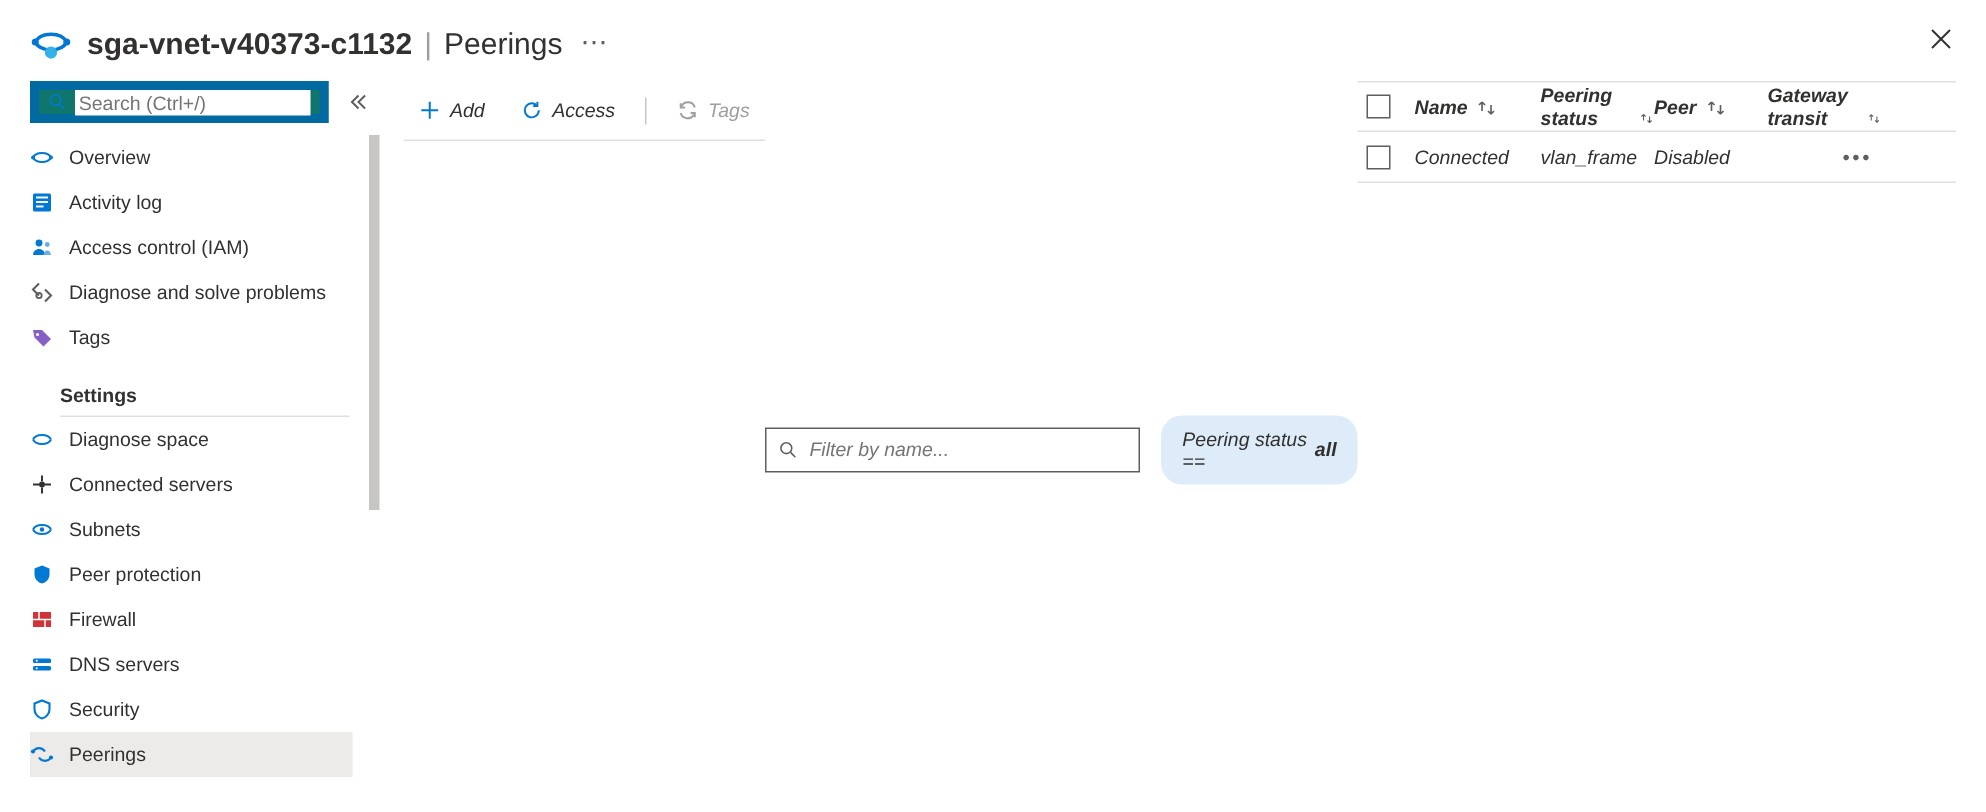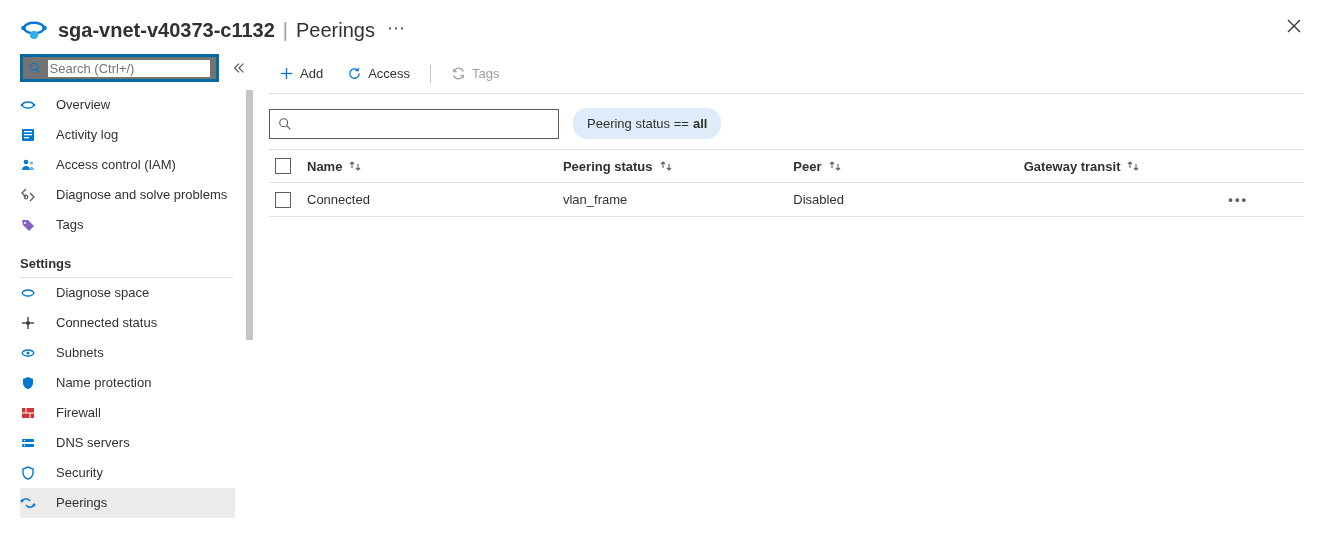--- a/index.html
+++ b/index.html
@@ -44,54 +44,54 @@
   }
   .close-btn svg { width: 14px; height: 14px; stroke: currentColor; }
 
   
   .body { display: flex; flex: 1 1 auto; min-height: 0; }
 
   
   .sidebar { width: 255px; flex: 0 0 255px; display: flex; flex-direction: column; padding: 4px 0 0 20px; background: var(--sidebar-bg); }
   .search-row { display: flex; align-items: center; gap: 12px; padding-right: 8px; margin-bottom: 8px; }
   .search-box {
-    flex: 1 1 auto; height: 28px; border: 3px solid #0369a1;
+    flex: 1 1 auto; height: 28px; border: 6px solid #0369a1;
     display: flex; align-items: center; padding: 0 6px; gap: 6px;
-    font-size: 13px; color: #323130; background: #737373;
+    font-size: 13px; color: #323130; background: #0f766e;
   }
   .search-box input {
     border: none; outline: none; width: 100%; font: inherit; color: inherit;
   }
   .collapse-btn {
     width: 18px; height: 18px; display: flex; align-items: center; justify-content: center;
     color: #605e5c; cursor: pointer;
   }
   .nav-scroll { position: relative; flex: 1 1 auto; overflow: hidden; }
   .nav-scroll::after {
     content: ""; position: absolute; right: 2px; top: 0; width: 7px; height: 250px;
     background: #c8c6c4;
   }
   .nav-list { list-style: none; margin: 0; padding: 0; }
   .nav-section-title {
     font-size: 13px; font-weight: 600; padding: 8px 0 6px 0;
-    border-bottom: 1px solid var(--border); margin-right: 22px; margin-top: 8px;
+    border-bottom: 1px solid var(--border); margin-right: 22px; margin-top: 8px; margin-left: 20px;
   }
   .nav-item {
-    display: flex; align-items: center; gap: 20px;
+    display: flex; align-items: center; gap: 10px;
     height: 30px; padding: 0 6px 0 0; margin-right: 20px; cursor: pointer;
     border-bottom: 1px solid transparent;
   }
   .nav-item.selected { background: var(--selected-bg); }
   .nav-icon {
     width: 16px; height: 16px; flex: 0 0 16px; display: flex; align-items: center; justify-content: center;
   }
   .nav-label { font-size: 13px; }
 
   
-  .main { flex: 1 1 auto; display: flex; flex-direction: column; padding: 4px 20px 0 14px; min-width: 0; }
+  .main { flex: 1 1 auto; display: flex; flex-direction: row; padding: 4px 20px 0 14px; min-width: 0; font-style: italic; }
   .toolbar {
     display: flex; align-items: center; height: 40px; border-bottom: 1px solid var(--border);
     gap: 4px;
   }
   .tb-btn {
     display: flex; align-items: center; gap: 6px; padding: 4px 10px; height: 30px;
     cursor: pointer; color: var(--text);
   }
   .tb-btn.disabled { color: #a19f9d; cursor: default; }
   .tb-btn svg { width: 15px; height: 15px; }
@@ -119,21 +119,21 @@
   .thead, .trow {
     display: grid;
     grid-template-columns: 38px 1fr 0.9fr 0.9fr 0.9fr 50px;
     align-items: center;
   }
   .thead {
     border-top: 1px solid var(--border);
     border-bottom: 1px solid var(--border);
     height: 34px;
   }
-  .th { display: flex; align-items: flex-start; gap: 6px; font-weight: 600; font-size: 13px; cursor: pointer; }
+  .th { display: flex; align-items: flex-end; gap: 6px; font-weight: 600; font-size: 13px; cursor: pointer; }
   .sort-ic { width: 14px; height: 14px; color: #605e5c; }
   .trow { height: 34px; border-bottom: 1px solid var(--border); }
   .trow .cell-name { color: var(--blue-bright); cursor: pointer; }
   .row-actions { display: flex; align-items: center; justify-content: flex-end; padding-right: 6px; color: #605e5c; cursor: pointer; letter-spacing: 2px; font-weight: 700; }
   .checkbox {
     width: 16px; height: 16px; border: 1px solid #605e5c; margin-left: 6px; background: #fff; cursor: pointer;
   }
 
   
   svg { display: block; }
@@ -256,38 +256,38 @@
           <li class="nav-item">
             <span class="nav-icon">
               <svg viewBox="0 0 16 16">
                   <circle cx="8" cy="8" r="2" fill="#323130"></circle>
                   <line x1="8" y1="2" x2="8" y2="6" stroke="#323130" stroke-width="1.3"></line>
                   <line x1="8" y1="10" x2="8" y2="14" stroke="#323130" stroke-width="1.3"></line>
                   <line x1="2" y1="8" x2="6" y2="8" stroke="#323130" stroke-width="1.3"></line>
                   <line x1="10" y1="8" x2="14" y2="8" stroke="#323130" stroke-width="1.3"></line>
                 </svg>
             </span>
-            <span class="nav-label">Connected status</span>
+            <span class="nav-label">Connected servers</span>
           </li>
           <li class="nav-item">
             <span class="nav-icon">
               <svg viewBox="0 0 16 16">
                   <path d="M2 8c2-4 10-4 12 0M2 8c2 4 10 4 12 0" stroke="#0078d4" stroke-width="1.3" fill="none"></path>
                   <circle cx="8" cy="8" r="1.5" fill="#0078d4"></circle>
                 </svg>
             </span>
             <span class="nav-label">Subnets</span>
           </li>
           <li class="nav-item">
             <span class="nav-icon">
               <svg viewBox="0 0 16 16">
                   <path d="M8 2l5 2v4c0 3-2.5 5.5-5 6-2.5-.5-5-3-5-6V4z" fill="#0078d4"></path>
                 </svg>
             </span>
-            <span class="nav-label">Name protection</span>
+            <span class="nav-label">Peer protection</span>
           </li>
           <li class="nav-item">
             <span class="nav-icon">
               <svg viewBox="0 0 16 16">
                   <rect x="2" y="3" width="12" height="10" fill="#d13438"></rect>
                   <line x1="2" y1="8" x2="14" y2="8" stroke="#fff" stroke-width="1"></line>
                   <line x1="6" y1="3" x2="6" y2="8" stroke="#fff" stroke-width="1"></line>
                   <line x1="10" y1="8" x2="10" y2="13" stroke="#fff" stroke-width="1"></line>
                 </svg>
             </span>
@@ -353,20 +353,21 @@
           <span>Tags</span>
         </div>
       </div>
 
       <div class="filter-row">
         <div class="filter-box">
           <svg viewBox="0 0 16 16" width="14" height="14">
             <circle cx="6.5" cy="6.5" r="4.5" stroke="#605e5c" stroke-width="1.3" fill="none"></circle>
             <line x1="10" y1="10" x2="14" y2="14" stroke="#605e5c" stroke-width="1.3"></line>
           </svg>
+          <input type="text" placeholder="Filter by name..." style="">
         </div>
         <div class="pill">
           <span>Peering status ==</span>
           <b>all</b>
         </div>
       </div>
 
       <div class="table">
         <div class="thead">
           <div>

